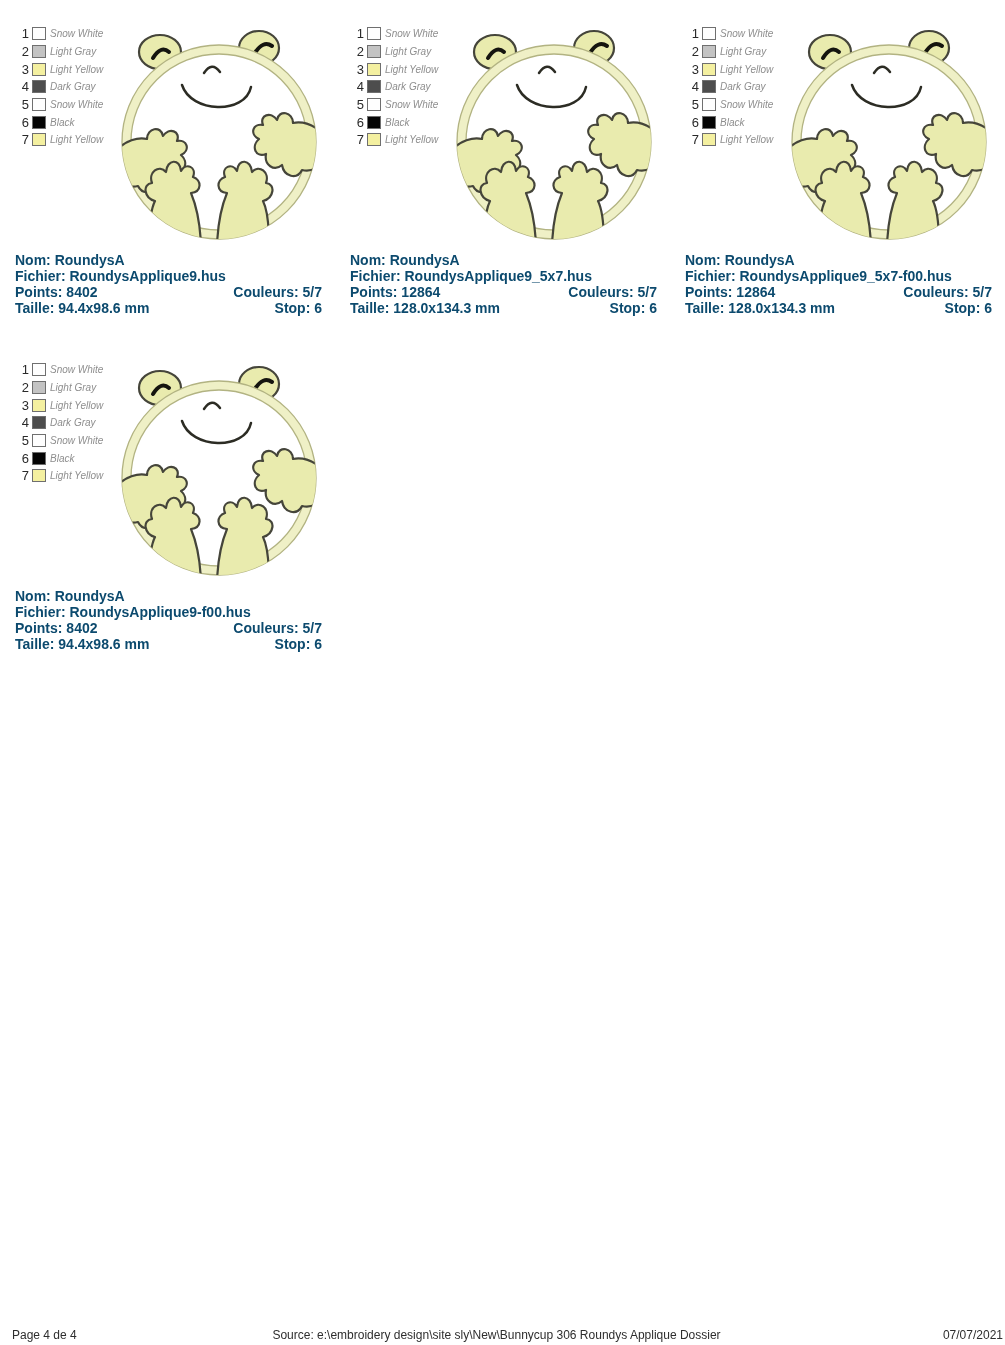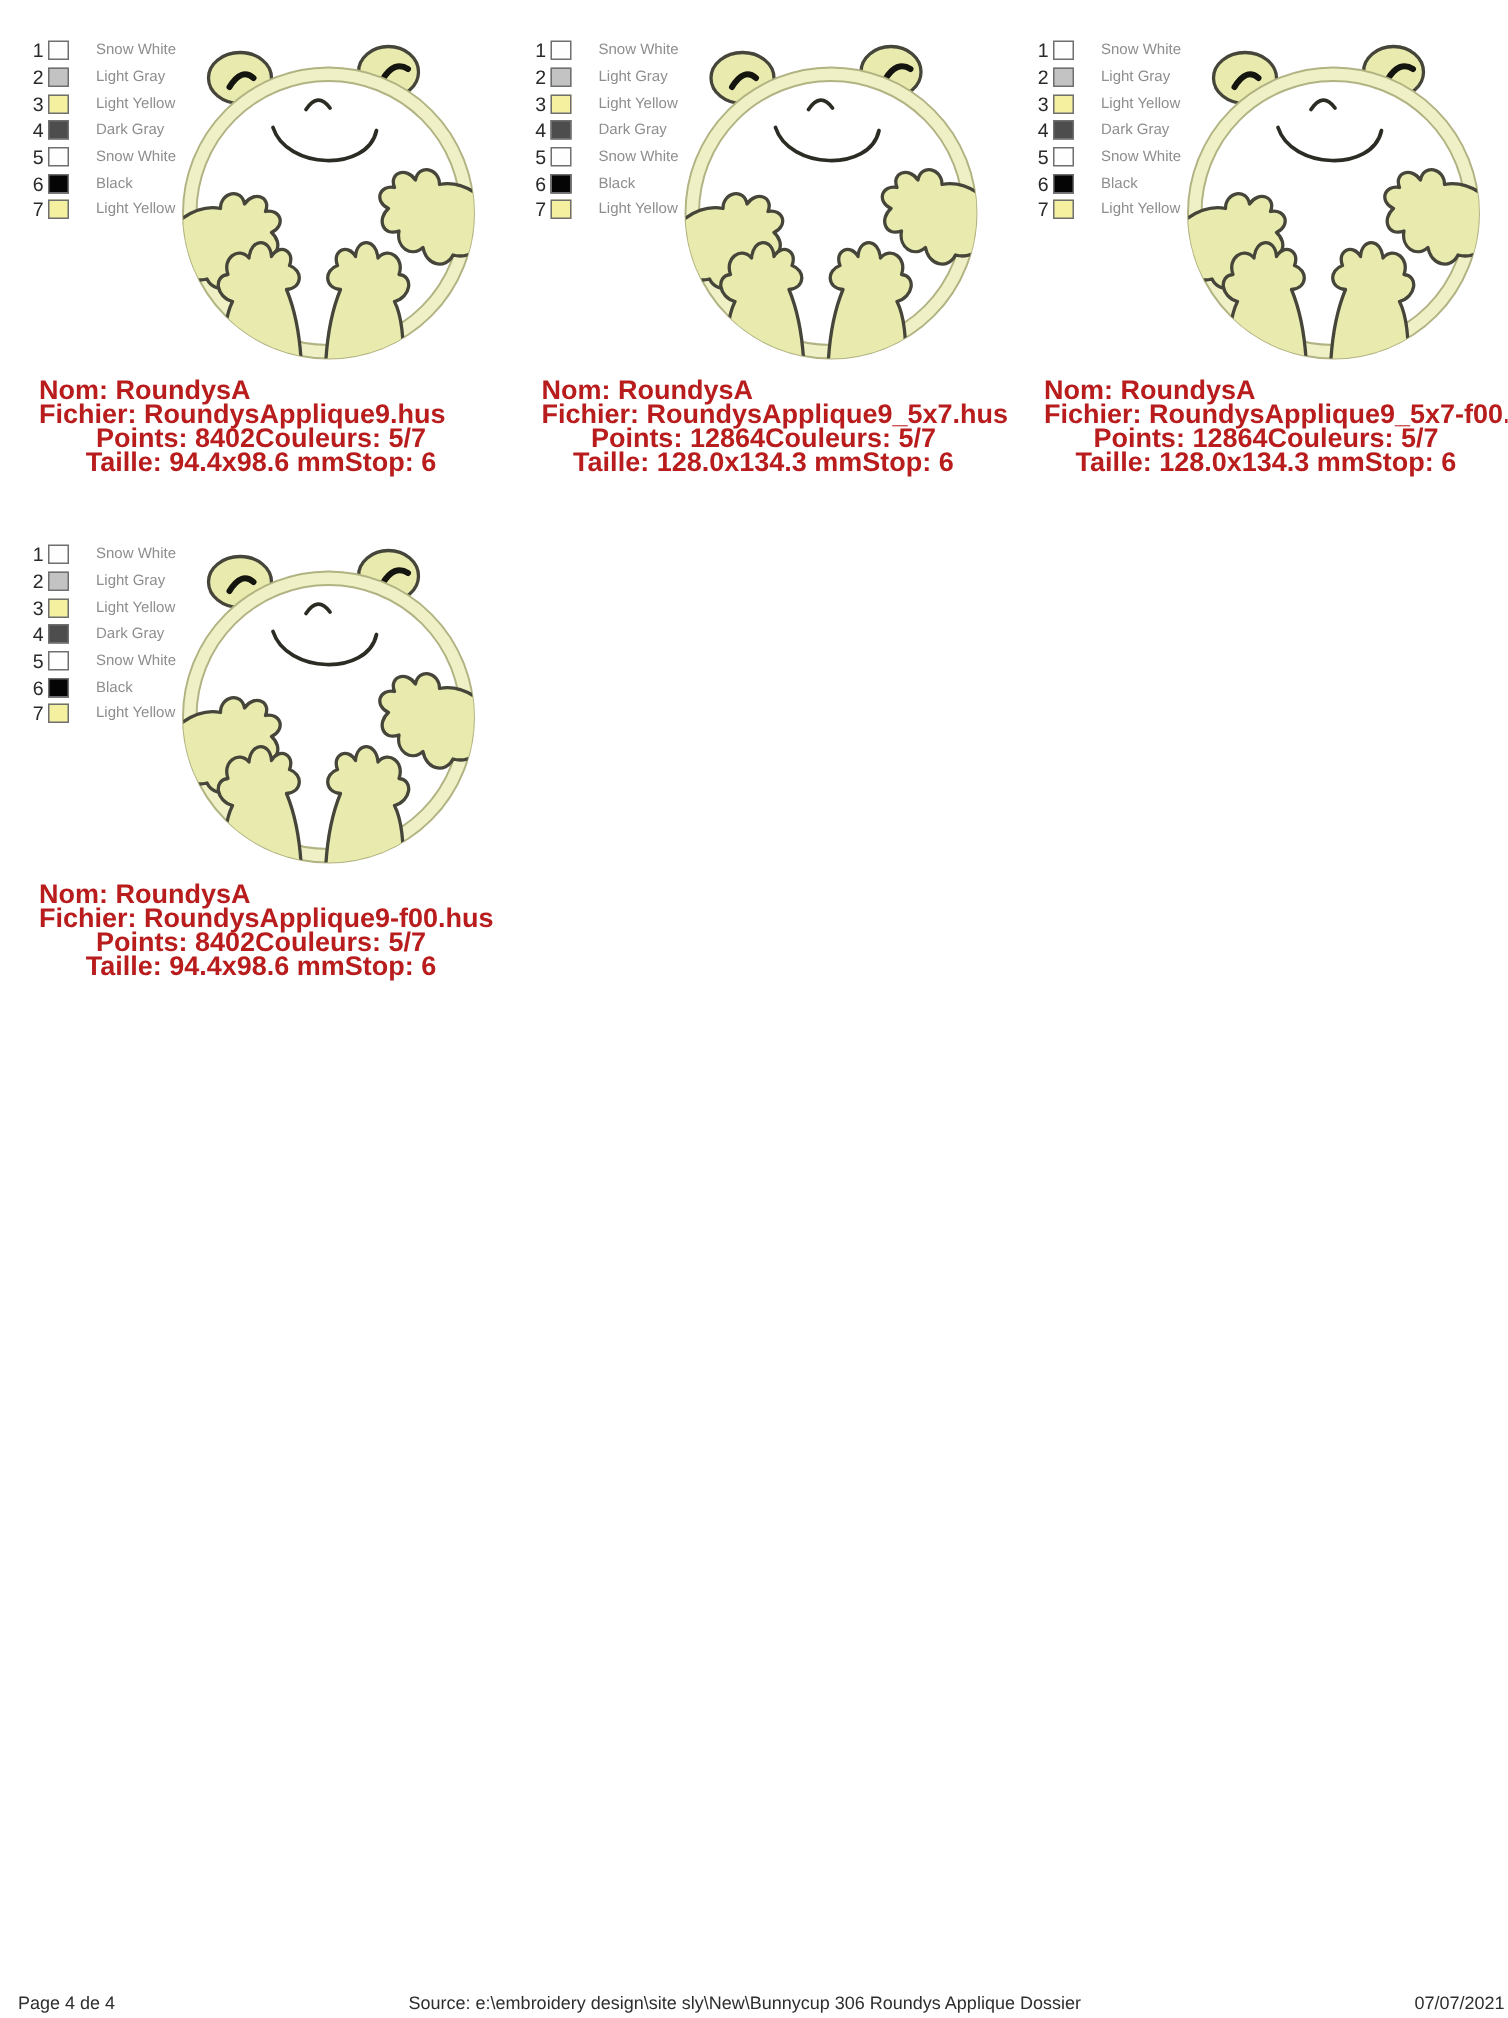--- a/index.html
+++ b/index.html
@@ -8,31 +8,31 @@
     width:1005px; height:1345px; position:relative; overflow:hidden;
     font-family:"Liberation Sans", sans-serif;
     --applique:#e9ebae; --ring:#eff0c6; --outline:#45453a; --ringedge:#b2b382;
   }
   .card { position:absolute; width:335px; height:336px; }
 
   .color-list { position:absolute; left:18px; top:25px; }
   .color-row { display:flex; align-items:center; height:17.7px; }
   .color-num { display:inline-block; width:11px; text-align:right; font-size:13px; color:#2a2a2a; margin-right:3px; }
   .swatch { width:14px; height:13px; border:1px solid #6f6f6f; background:#fff; flex:none; }
-  .color-name { margin-left:18px; font-size:10px; color:#8e8e8e; white-space:nowrap; }
+  .color-name { margin-left:4px; font-size:10px; color:#8e8e8e; white-space:nowrap;font-style:italic; }
 
   .frog { position:absolute; left:119px; top:25px; }
   .limb { fill:var(--applique); stroke:var(--outline); stroke-width:2.2; stroke-linejoin:round; }
   .pupil { fill:none; stroke:#15150f; stroke-width:4; stroke-linecap:round; }
   .face { fill:none; stroke:#2c2c24; stroke-width:2.5; stroke-linecap:round; }
   .ringedge { fill:none; stroke:var(--ringedge); stroke-width:1.3; }
 
-  .info { position:absolute; left:26px; right:13px; top:252px; font-weight:bold; font-size:18px; color:#b91c1c; }
+  .info { position:absolute; left:15px; right:13px; top:252px; font-weight:bold; font-size:14px; color:#0c4a6e; }
   .info-line { height:16px; line-height:16px; white-space:nowrap; }
-  .info-split { display:flex; justify-content:center; }
+  .info-split { display:flex; justify-content:space-between; }
 
   .footer { position:absolute; left:0; right:0; top:1328px; height:15px; font-size:12px; color:#2e2e2e; }
   .footer-left  { position:absolute; left:12px; }
   .footer-center{ position:absolute; left:0; right:12px; text-align:center; }
   .footer-right { position:absolute; right:2px;text-align:center; }
 </style>
 </head>
 <body style="--applique: #e9ebae; --ring: #eff0c6; --outline: #45453a; --ringedge: #b2b382;">
 
 <div id="cards">

